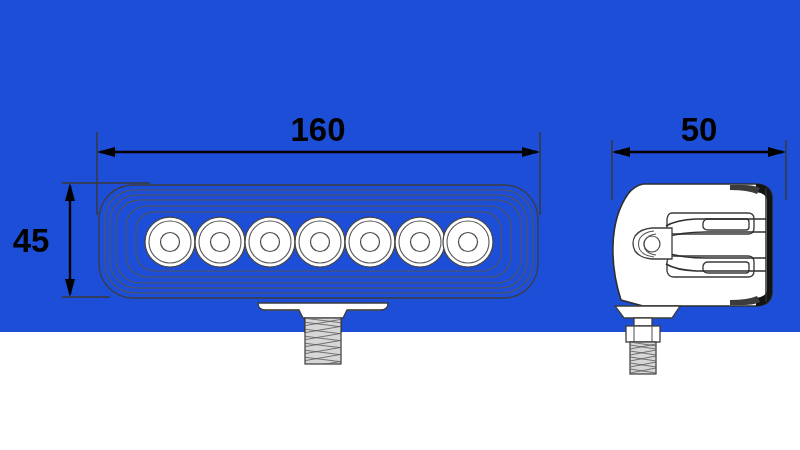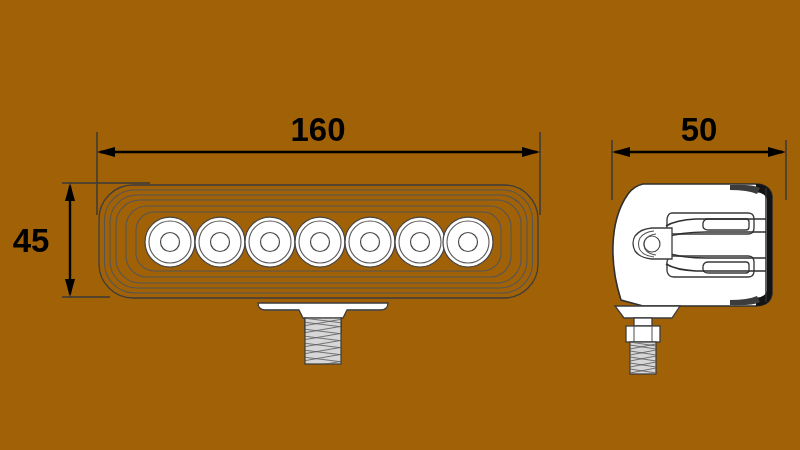--- a/index.html
+++ b/index.html
@@ -10,22 +10,22 @@
   }
   body {
     width: 800px;
     height: 450px;
     overflow: hidden;
     font-family: "Liberation Sans", sans-serif;
   }
   #drawing-canvas {
     position: relative;
     width: 800px;
-    height: 450px;
-    background: #a16207;
+    height: 332px;
+    background: #1d4ed8;
   }
   svg.tech-drawing {
     display: block;
     width: 800px;
     height: 450px;
   }
   .dim-text {
     font-family: "Liberation Sans", sans-serif;
     font-weight: bold;
     font-size: 33px;

